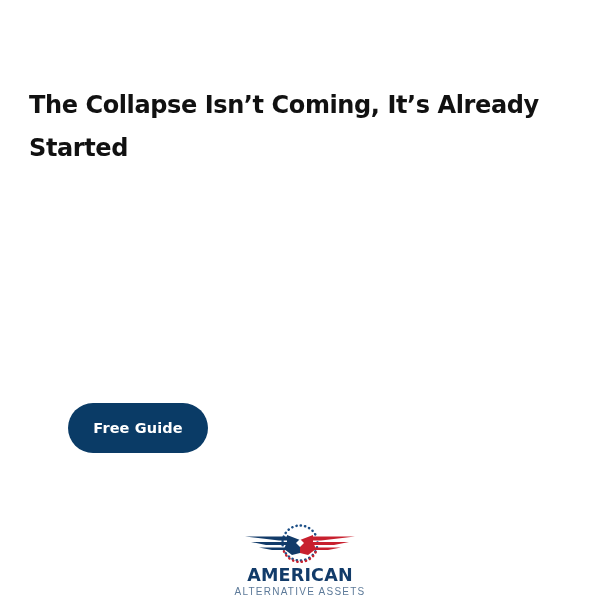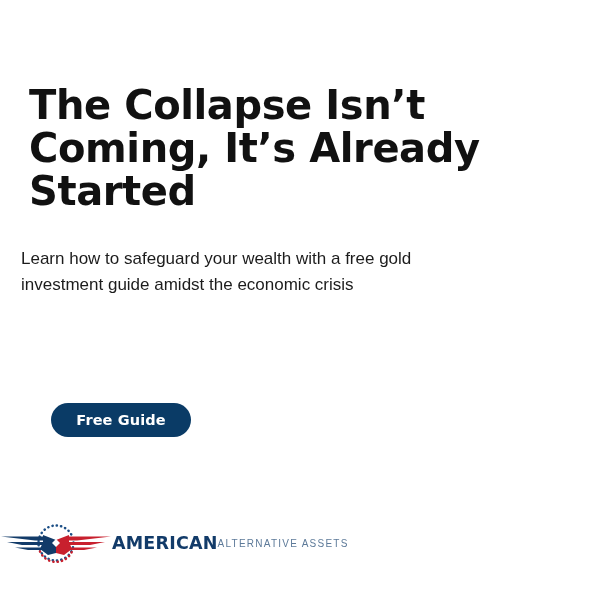--- a/index.html
+++ b/index.html
@@ -25,21 +25,21 @@
   }
 
   
   .headline {
     position: absolute;
     left: 29px;
     top: 84px;
     width: 520px;
     margin: 0;
     font-family: "DejaVu Sans", "Liberation Sans", sans-serif;
-    font-size: 40px;
+    font-size: 24px;
     line-height: 43px;
     font-weight: 700;
     letter-spacing: -0.4px;
     color: #111111;
   }
 
   
   .subcopy {
     position: absolute;
     left: 21px;
@@ -49,24 +49,24 @@
     font-family: "Liberation Sans", sans-serif;
     font-size: 17px;
     line-height: 25.5px;
     font-weight: 400;
     color: #1c1c1c;
   }
 
   
   .cta-button {
     position: absolute;
-    left: 51px;
+    left: 68px;
     top: 403px;
     width: 140px;
-    height: 34px;
+    height: 50px;
     border: none;
     border-radius: 26px;
     background: #0a3b66;
     color: #ffffff;
     font-family: "DejaVu Sans", "Liberation Sans", sans-serif;
     font-size: 14.5px;
     font-weight: 700;
     letter-spacing: 0.1px;
     cursor: pointer;
     padding: 0;
@@ -75,20 +75,21 @@
     justify-content: center;
   }
 
   
   .logo {
     position: absolute;
     left: 0;
     top: 520px;
     width: 600px;
     display: flex;
+    flex-direction: column;
     align-items: center;
     text-align: right;
   }
   .logo-mark {
     display: block;
     width: 112px;
     height: 46px;
   }
   .logo-wordmark {
     margin-top: 1px;
@@ -109,21 +110,20 @@
     line-height: 1;
   }
 </style>
 </head>
 <body>
 
 <div class="page">
 
   <h1 class="headline">The Collapse Isn’t Coming, It’s Already Started</h1>
 
-  <p class="subcopy">Learn how to safeguard your wealth with a free gold investment guide amidst the economic crisis</p>
 
   <button class="cta-button">Free Guide</button>
 
   <div class="logo">
 
     <span class="logo-mark">
       <svg viewBox="0 0 224 92" width="112" height="46" xmlns="http://www.w3.org/2000/svg" aria-hidden="true">
 
         <circle cx="112" cy="46" r="35" fill="none" stroke="#1c4f86" stroke-width="5" stroke-linecap="round" stroke-dasharray="0.5 8.2"></circle>
         <circle cx="112" cy="46" r="35" fill="none" stroke="#c8202e" stroke-width="5" stroke-linecap="round" stroke-dasharray="0.5 8.2" stroke-dashoffset="0" transform="rotate(35 112 46)" opacity="0"></circle>

